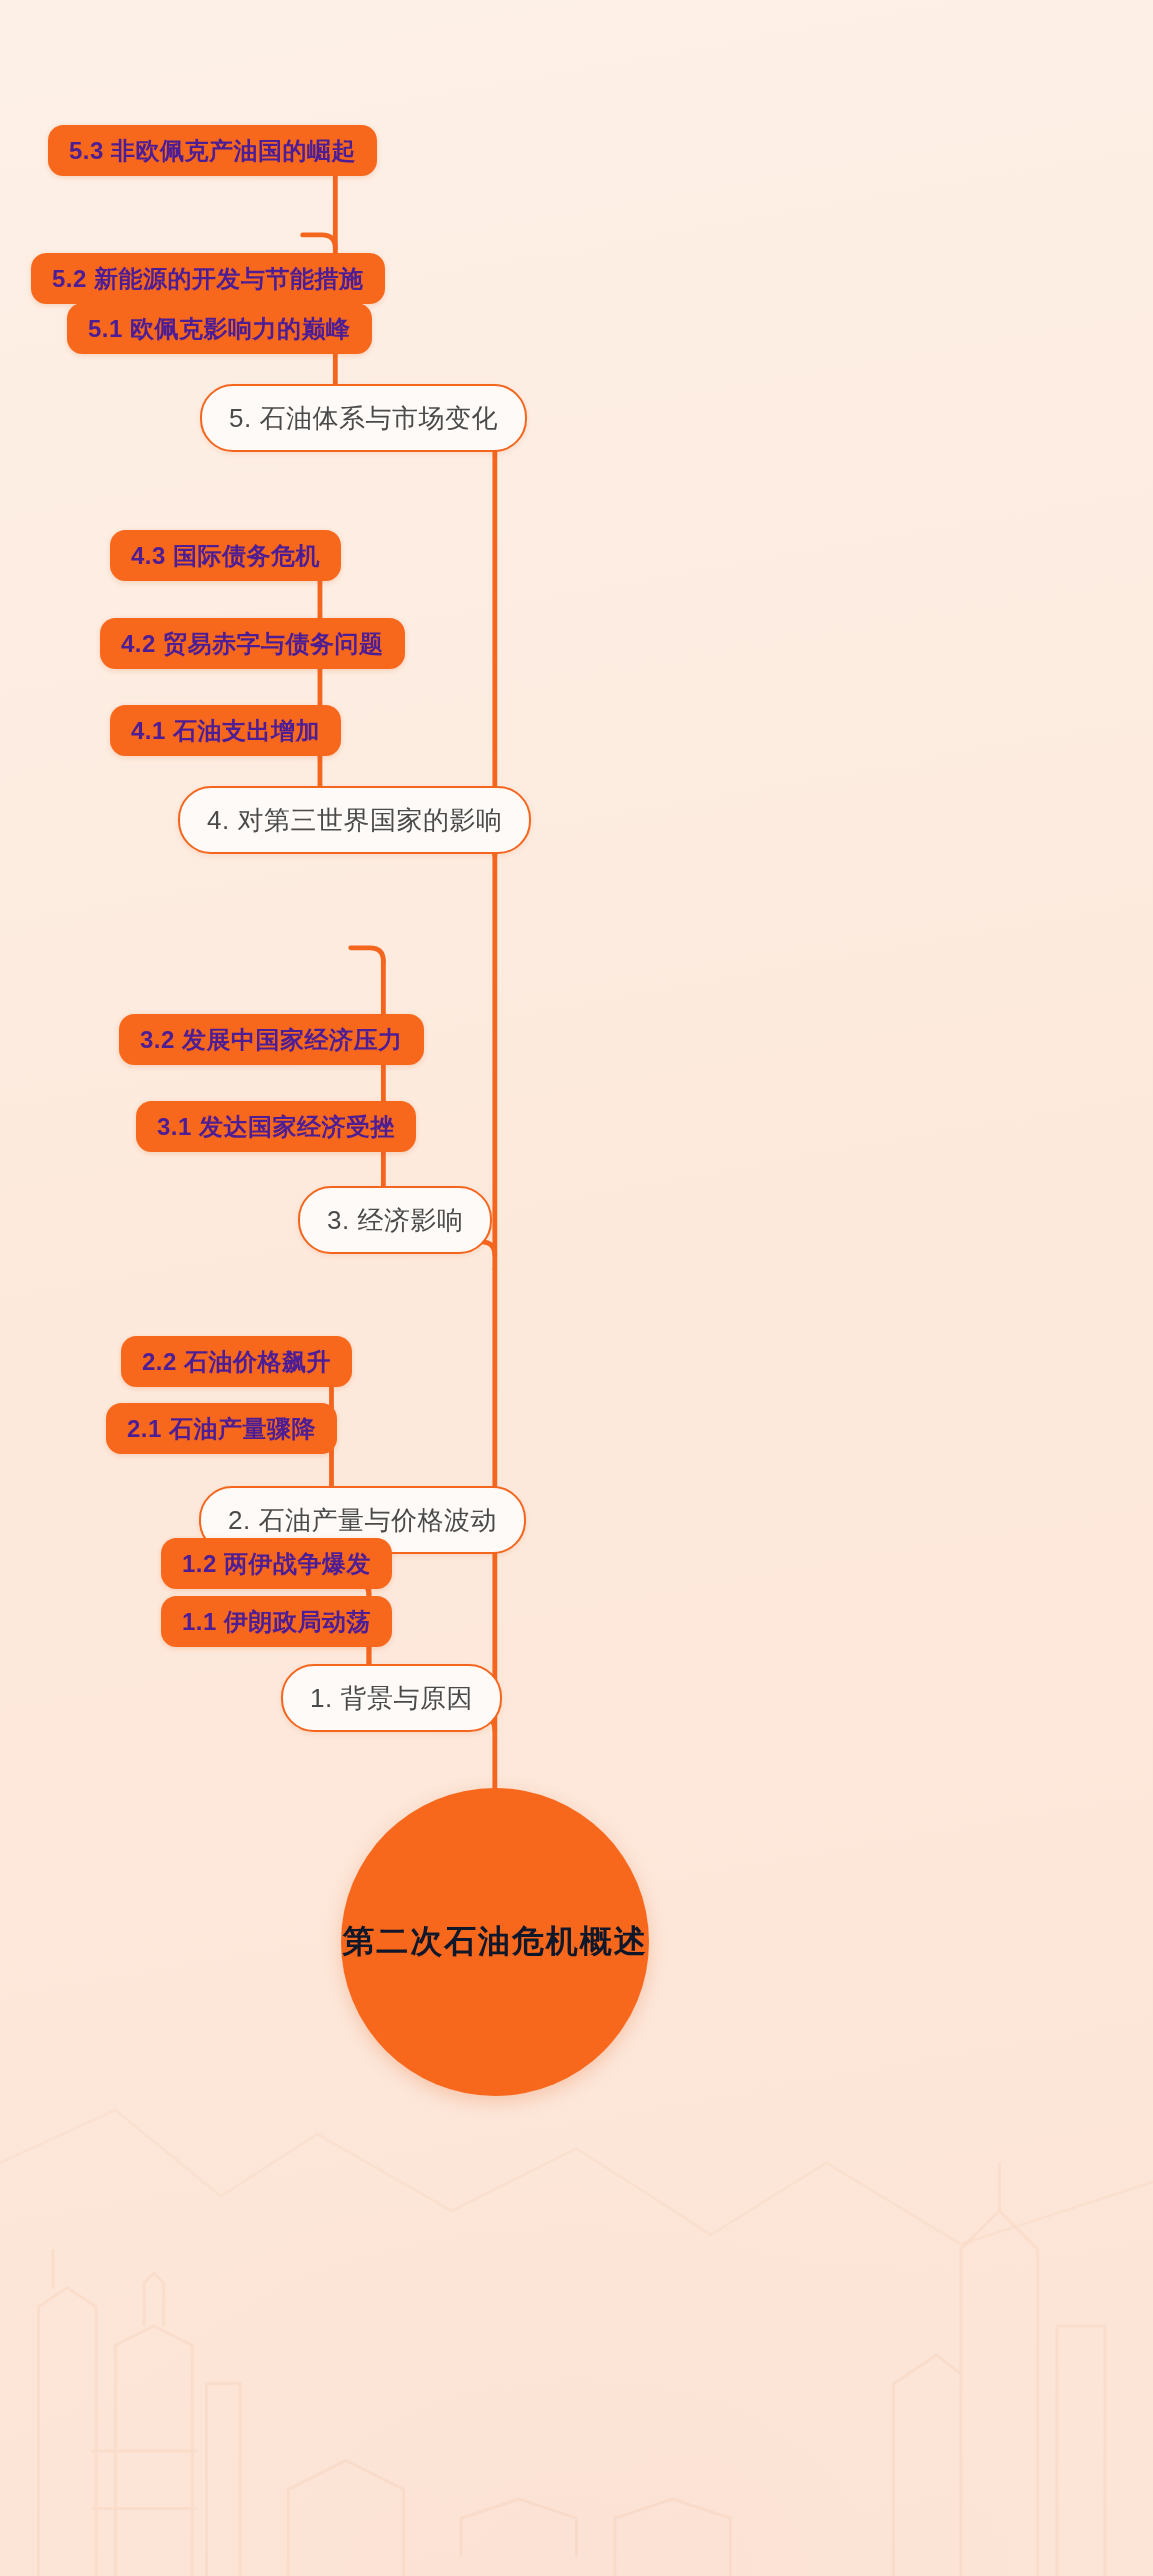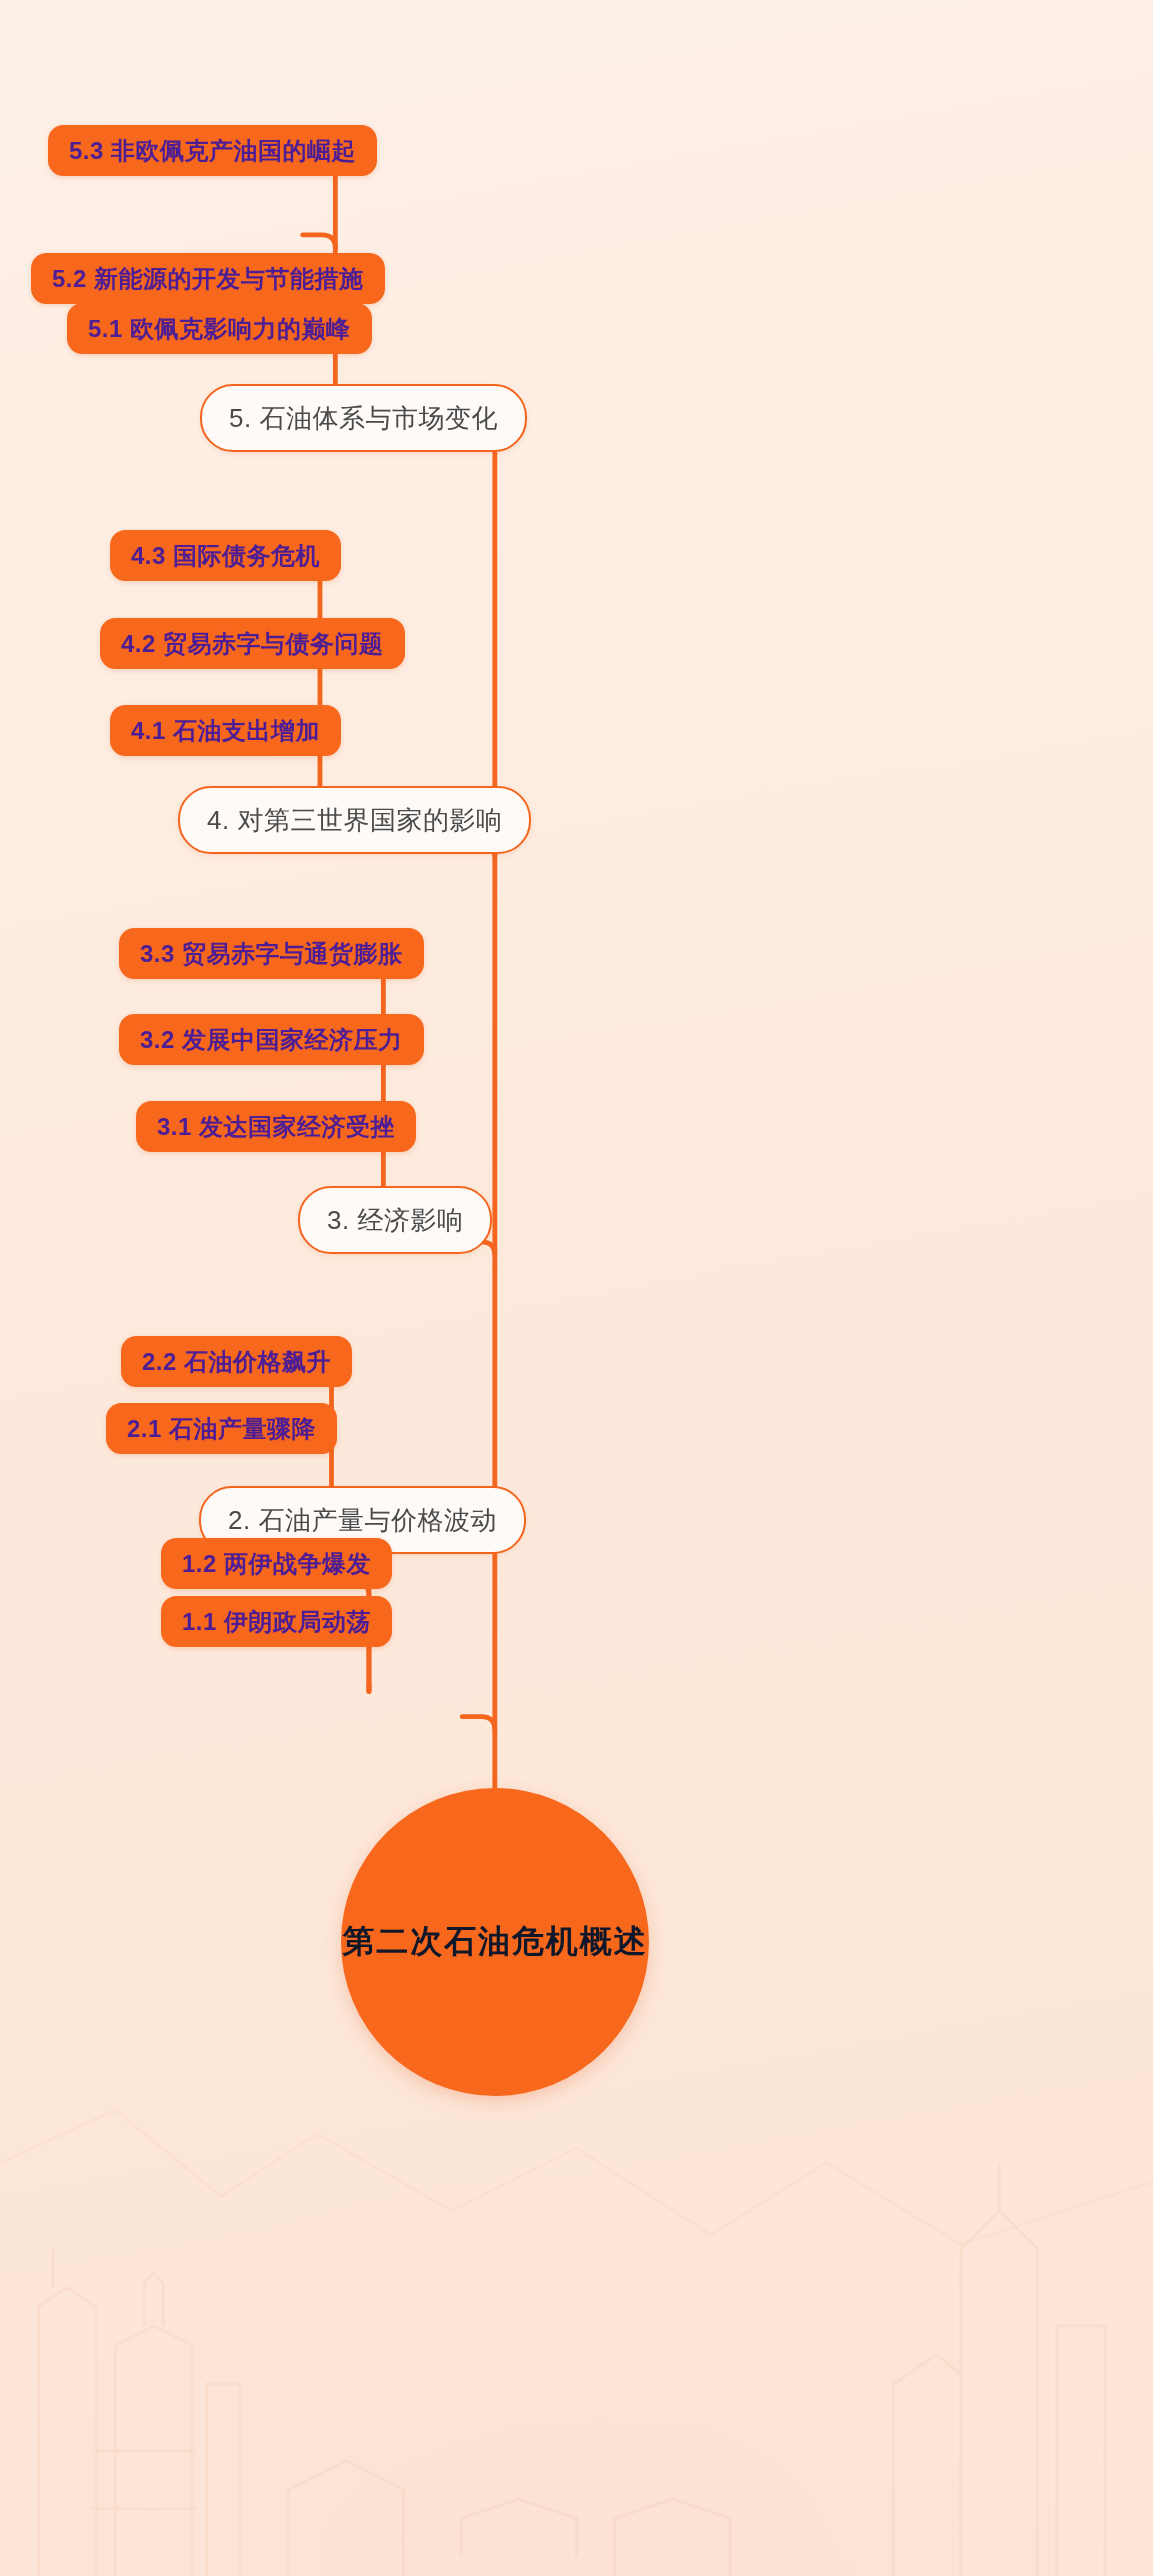--- a/index.html
+++ b/index.html
@@ -163,23 +163,20 @@
   <div class="node leaf" style="left:60px;top:618px;margin-left:40px;">
     <span>4.2 贸易赤字与债务问题</span>
   </div>
   <div class="node leaf" style="left:110px;top:705px;">
     <span>4.1 石油支出增加</span>
   </div>
   <div class="node branch" style="left:178px;top:786px;">
     <span>4. 对第三世界国家的影响</span>
   </div>
 
-  <div class="node leaf" style="left:119px;top:928px;">
-    <span>3.3 贸易赤字与通货膨胀</span>
-  </div>
   <div class="node leaf" style="left:119px;top:1014px;">
     <span>3.2 发展中国家经济压力</span>
   </div>
   <div class="node leaf" style="left:136px;top:1101px;">
     <span>3.1 发达国家经济受挫</span>
   </div>
   <div class="node branch" style="left:298px;top:1186px;">
     <span>3. 经济影响</span>
   </div>
 
@@ -192,19 +189,22 @@
   <div class="node branch" style="left:199px;top:1486px;">
     <span>2. 石油产量与价格波动</span>
   </div>
 
   <div class="node leaf" style="left:161px;top:1538px;">
     <span>1.2 两伊战争爆发</span>
   </div>
   <div class="node leaf" style="left:161px;top:1596px;">
     <span>1.1 伊朗政局动荡</span>
   </div>
+  <div class="node branch" style="left:281px;top:1664px;">
+    <span>1. 背景与原因</span>
+  </div>
 
   <div class="node root">
     <span>第二次石油危机概述</span>
   </div>
 
 </div>
 
 
 </body></html>

